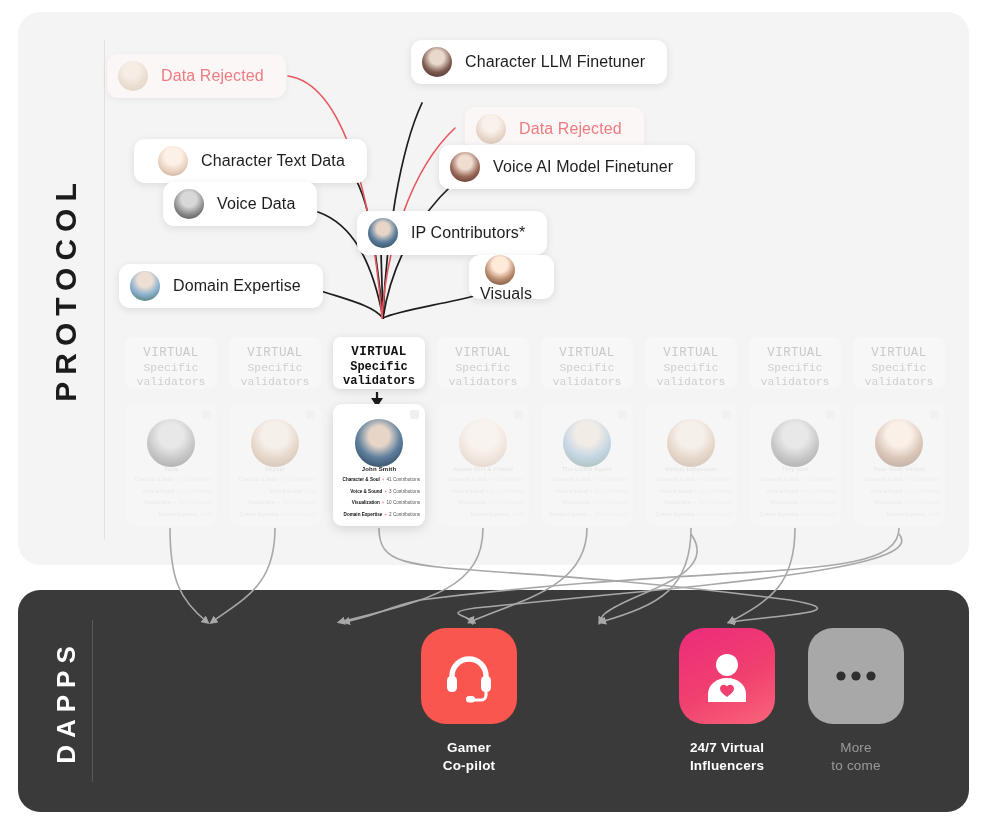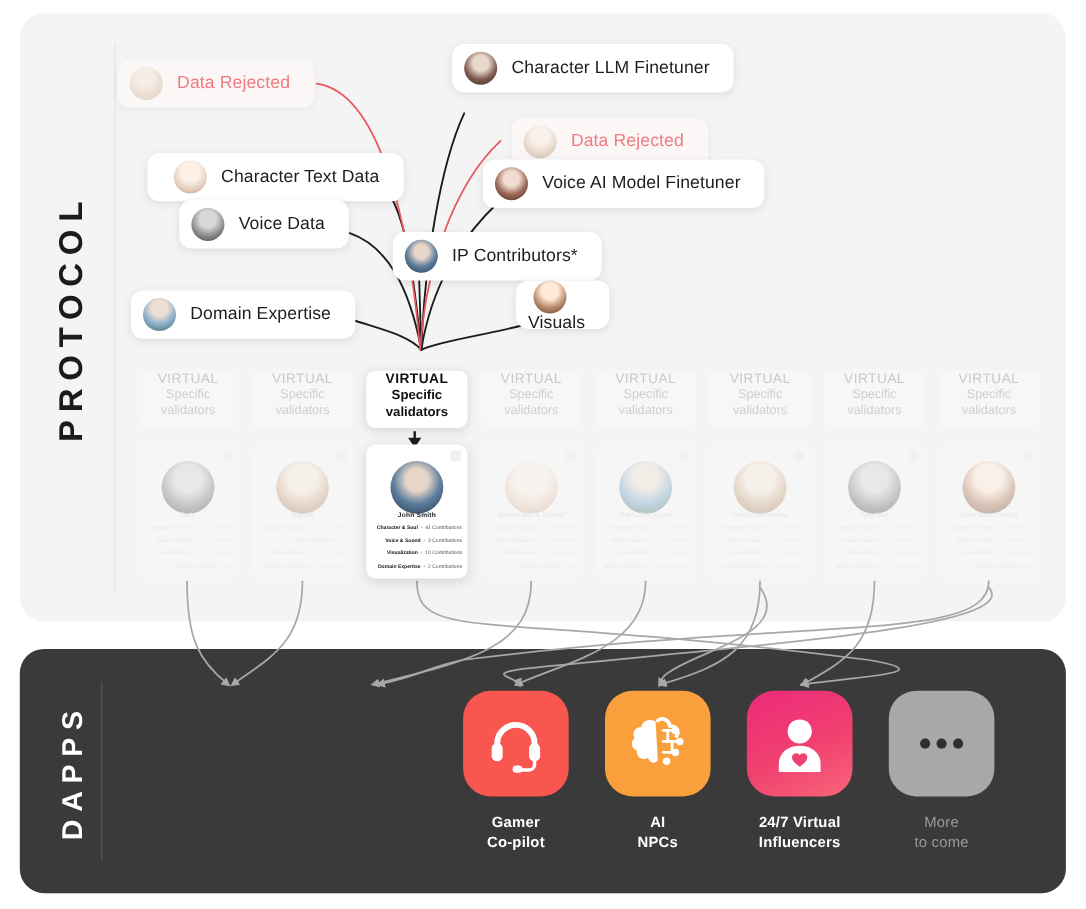--- a/index.html
+++ b/index.html
@@ -93,23 +93,24 @@
   .av-h { background: radial-gradient(circle at 50% 30%, #eddfd4 0 28%, #8ab0cf 58%, #3d6e4f 100%); }
   .av-i { background: radial-gradient(circle at 50% 34%, #fdf0e6 0 34%, #e7cfbd 64%, #b79b88 100%); }
 
   
   .vhead {
     position: absolute; top: 337px;
     width: 92px; height: 52px;
     background: #f7f7f7;
     border-radius: 8px;
     display: flex; flex-direction: column;
-    align-items: center; justify-content: flex-start;
+    align-items: center; justify-content: flex-end;
     line-height: 1.22;
     z-index: 12;
+    font-family: Liberation Mono, monospace;
   }
   .vhead .l1 { font-size: 12.5px; letter-spacing: .4px; color: #c9c9c9; }
   .vhead .l2, .vhead .l3 { font-size: 11.5px; color: #cfcfcf; }
   .vhead.active {
     background: #ffffff;
     box-shadow: 0 2px 10px rgba(0,0,0,.12);
   }
   .vhead.active .l1 { color: #111; font-weight: 700; font-size: 12.5px; }
   .vhead.active .l2, .vhead.active .l3 { color: #111; font-weight: 700; font-size: 12px; }
 
@@ -558,41 +559,20 @@
         <rect x="5" y="27" width="10" height="16" rx="4.4" fill="#fff"></rect>
         <rect x="39" y="27" width="10" height="16" rx="4.4" fill="#fff"></rect>
         <path d="M44 43 v3 a5 5 0 0 1 -5 5 h-7" fill="none" stroke="#fff" stroke-width="3.1" stroke-linecap="round"></path>
         <rect x="24" y="47" width="9" height="6.5" rx="3.2" fill="#fff"></rect>
       </svg>
     </div>
     <div class="dlabel">Gamer
 Co-pilot</div>
   </div>
 
-  <div class="dapp" style="left:550px;">
-    <div class="tile" style="background:#f9a03c;">
-      <svg width="56" height="52" viewBox="0 0 56 52">
-        <path d="M26 6 c-5 -3 -12 -1 -13 5 c-6 0 -9 6 -6 10 c-4 3 -3 10 2 11 c-1 6 5 10 10 7 c2 5 7 6 9 2 z" fill="#fff"></path>
-        <path d="M28 5 c4 -3 10 -1 11 5 c6 0 9 5 6 9" fill="none" stroke="#fff" stroke-width="3.4" stroke-linecap="round"></path>
-        <g stroke="#fff" stroke-width="2.6" fill="none" stroke-linecap="round">
-          <path d="M33 14 h8"></path>
-            <path d="M33 24 h12"></path>
-            <path d="M33 34 h8"></path>
-            <path d="M37 24 v-10"></path>
-            <path d="M41 24 v10"></path>
-        </g>
-        <circle cx="44" cy="14" r="3.4" fill="#fff"></circle>
-        <circle cx="48" cy="24" r="3.4" fill="#fff"></circle>
-        <circle cx="44" cy="34" r="3.4" fill="#fff"></circle>
-        <circle cx="36" cy="42" r="3.4" fill="#fff"></circle>
-      </svg>
-    </div>
-    <div class="dlabel">AI
-NPCs</div>
-  </div>
 
   <div class="dapp" style="left:679px;">
     <div class="tile" style="background:linear-gradient(155deg,#ec2b7b 0%,#f0406f 55%,#f9657a 100%);">
       <svg width="50" height="52" viewBox="0 0 50 52">
         <path d="M25 4 c-7 0 -11 5 -11 11 c0 6 5 11 11 11 c6 0 11 -5 11 -11 c0 -6 -4 -11 -11 -11 z" fill="#fff"></path>
         <path d="M25 28 c-11 0 -19 7 -19 16 v8 h38 v-8 c0 -9 -8 -16 -19 -16 z" fill="#fff"></path>
         <path d="M25 47 c-4 -3 -7 -5.4 -7 -8.4 c0 -2.2 1.7 -3.8 3.8 -3.8 c1.3 0 2.5 .7 3.2 1.7 c.7 -1 1.9 -1.7 3.2 -1.7 c2.1 0 3.8 1.6 3.8 3.8 c0 3 -3 5.4 -7 8.4 z" fill="#f0406f"></path>
       </svg>
     </div>
     <div class="dlabel">24/7 Virtual

